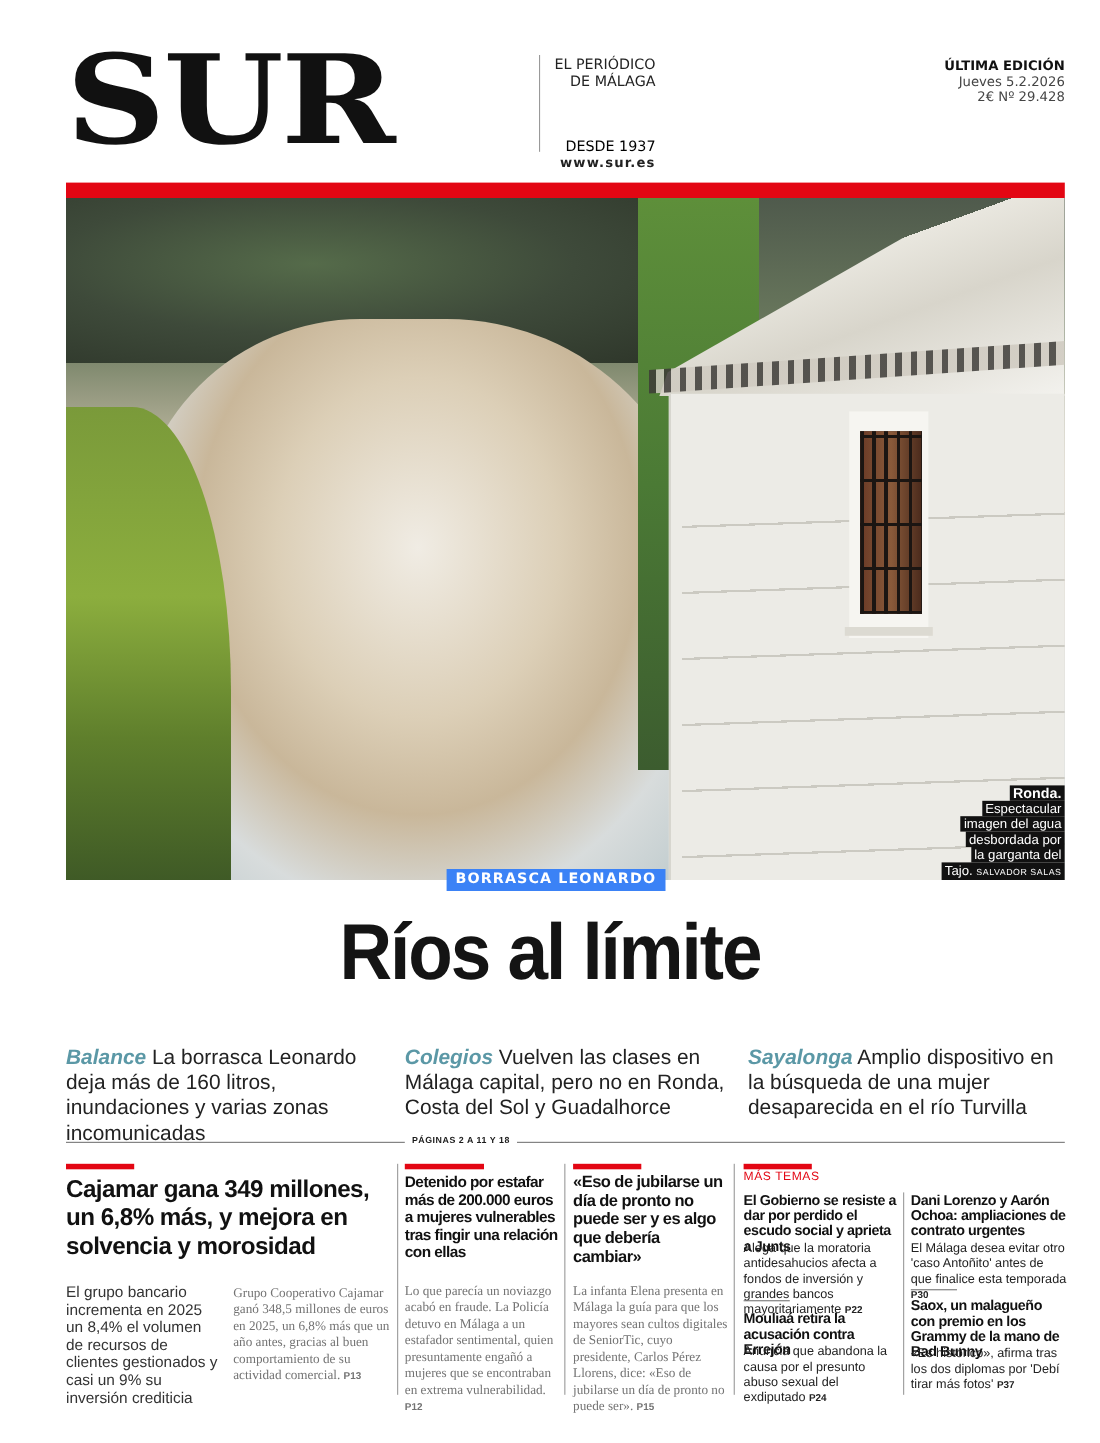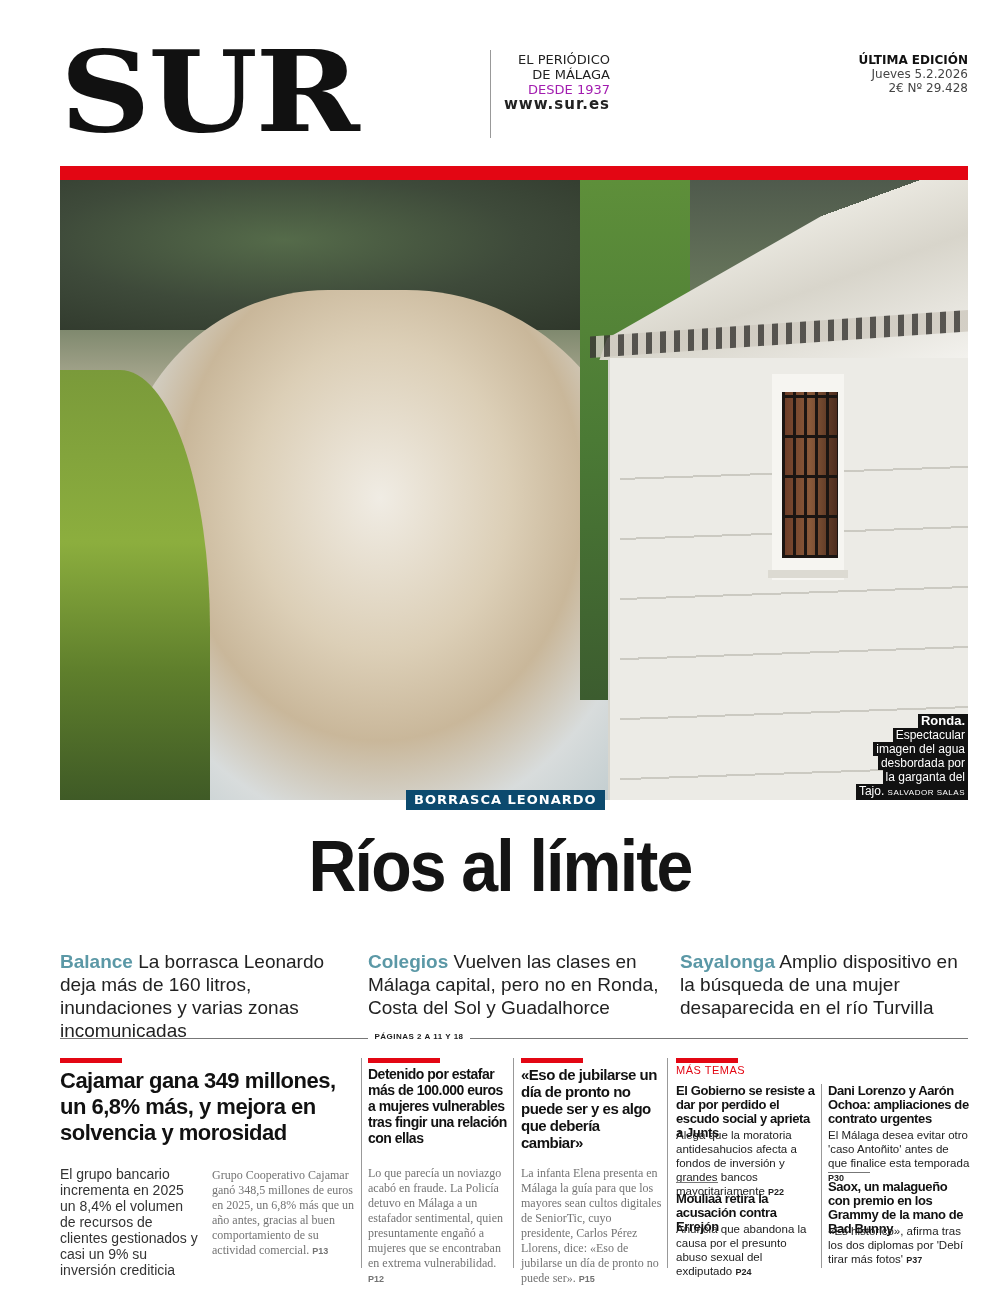--- a/index.html
+++ b/index.html
@@ -4,22 +4,22 @@
 <style>
   * { box-sizing: border-box; margin: 0; padding: 0; }
   html, body { width: 1000px; height: 1312px; background: #ffffff; overflow: hidden; }
   body { position: relative; font-family: "Liberation Sans", sans-serif; color: #1a1a1a; }
 
   
   .logo { position: absolute; left: 60px; top: 42px; font-family: "DejaVu Serif", serif; font-weight: bold;
           font-size: 112px; line-height: 100px; letter-spacing: -2px; color: #111; transform: scaleX(1.12); transform-origin: left top; }
   .logo-divider { position: absolute; left: 490px; top: 50px; width: 1px; height: 88px; background: #999; }
   .tagline { position: absolute; left: 504px; top: 52px; font-family: "DejaVu Sans", sans-serif; font-size: 13px; line-height: 15px; color: #222; text-align: right; }
-  .tagline .red { color: #a21caf; }
-  .tagline .url { font-weight: bold; font-size: 15px; letter-spacing: 1px; }
+  .tagline .red { color: #000000; margin-top: 44px; }
+  .tagline .url { font-weight: bold; font-size: 12px; letter-spacing: 1px; }
   .edition { position: absolute; right: 32px; top: 53px; text-align: right; font-family: "DejaVu Sans", sans-serif; font-size: 12px; line-height: 14px; color: #444; }
   .edition .title { font-weight: bold; color: #111; margin-left: 24px; }
 
   .red-bar { position: absolute; left: 60px; top: 166px; width: 908px; height: 14px; background: #e30613; }
 
   
   .photo { position: absolute; left: 60px; top: 180px; width: 908px; height: 620px; overflow: hidden;
            background: linear-gradient(180deg, #4f5a4c 0%, #6b7a5e 20%, #ccc2ac 40%, #d7d3c8 60%, #c9d2d3 85%, #9fb0b3 100%); }
   .photo .rock { position: absolute; left: 0; top: 0; width: 560px; height: 150px;
                  background: radial-gradient(ellipse at 40% 40%, #556b4a 0%, #3e4a3a 50%, #2d3529 100%); }
@@ -45,29 +45,29 @@
                    background-image: repeating-linear-gradient(90deg, #1b1512 0 3px, transparent 3px 11px),
                                      repeating-linear-gradient(0deg, #1b1512 0 3px, transparent 3px 40px),
                                      linear-gradient(90deg, #6a3a26, #8a5a3a 50%, #4a2a1c); }
   .photo .sill { position: absolute; left: 708px; top: 390px; width: 80px; height: 8px; background: #dcdad2; }
 
   .caption { position: absolute; right: 0; bottom: 0; text-align: right; font-size: 12px; line-height: 14px; color: #fff; }
   .caption .line { display: inline-block; background: #111; padding: 0 3px; }
   .caption .place { font-weight: bold; font-size: 13px; }
   .caption .credit { font-weight: normal; font-size: 8px; letter-spacing: .5px; }
 
-  .section-tag { position: absolute; left: 406px; top: 790px; height: 20px; padding: 0 8px; background: #0c4a6e; color: #fff;
+  .section-tag { position: absolute; left: 406px; top: 790px; height: 20px; padding: 0 8px; background: #3b82f6; color: #fff;
                  font-family: "DejaVu Sans", sans-serif; font-weight: bold; font-size: 13px; line-height: 20px; letter-spacing: 1px; }
 
   .headline { position: absolute; left: 0; width: 1000px; top: 826px; text-align: center; font-family: "Liberation Sans", sans-serif;
               font-weight: bold; font-size: 72px; line-height: 80px; letter-spacing: -2px; color: #141414; transform: scaleX(0.92); }
 
   
   .sub { position: absolute; top: 950px; font-size: 19px; line-height: 23px; color: #222; }
-  .sub .kicker { font-weight: bold; color: #5b98a6; }
+  .sub .kicker { font-weight: bold; color: #5b98a6; font-style: italic; }
   .sub1 { left: 60px; width: 300px; }
   .sub2 { left: 368px; width: 300px; }
   .sub3 { left: 680px; width: 290px; }
 
   .pages-rule { position: absolute; top: 1038px; height: 1px; background: #777; }
   .pages-label { position: absolute; left: 0; width: 838px; top: 1032px; text-align: center; font-size: 8px; font-weight: bold; letter-spacing: .5px; }
   .pages-label span { background: #fff; padding: 0 6px; }
 
   
   .redmark { position: absolute; height: 5px; background: #e30613; }
@@ -141,21 +141,21 @@
 <div class="pages-label"><span>PÁGINAS 2 A 11 Y 18</span></div>
 
 <div class="redmark" style="left:60px;top:1058px;width:62px;"></div>
 <div class="story-head" style="left:60px;top:1068px;width:300px;font-size:22px;line-height:26px;">Cajamar gana 349 millones, un 6,8% más, y mejora en solvencia y morosidad</div>
 <div class="story-lead" style="left:60px;top:1166px;width:142px;">El grupo bancario incrementa en 2025 un 8,4% el volumen de recursos de clientes gestionados y casi un 9% su inversión crediticia</div>
 <div class="story-body" style="left:212px;top:1168px;width:144px;"><span>Grupo Cooperativo Cajamar ganó 348,5 millones de euros en 2025, un 6,8% más que un año antes, gracias al buen comportamiento de su actividad comercial. </span><span class="pg">P13</span></div>
 
 <div class="vrule" style="left:361px;top:1058px;height:210px;"></div>
 
 <div class="redmark" style="left:368px;top:1058px;width:72px;"></div>
-<div class="story-head" style="left:368px;top:1066px;width:142px;font-size:14px;line-height:16px;">Detenido por estafar más de 100.000 euros a mujeres vulnerables tras fingir una relación con ellas</div>
+<div class="story-head" style="left:368px;top:1066px;width:142px;font-size:14px;line-height:16px;">Detenido por estafar más de 200.000 euros a mujeres vulnerables tras fingir una relación con ellas</div>
 <div class="story-body" style="left:368px;top:1166px;width:142px;"><span>Lo que parecía un noviazgo acabó en fraude. La Policía detuvo en Málaga a un estafador sentimental, quien presuntamente engañó a mujeres que se encontraban en extrema vulnerabilidad. </span><span class="pg">P12</span></div>
 
 <div class="vrule" style="left:513px;top:1058px;height:210px;"></div>
 
 <div class="redmark" style="left:521px;top:1058px;width:62px;"></div>
 <div class="story-head" style="left:521px;top:1066px;width:142px;font-size:15px;line-height:17px;">«Eso de jubilarse un día de pronto no puede ser y es algo que debería cambiar»</div>
 <div class="story-body" style="left:521px;top:1166px;width:142px;"><span>La infanta Elena presenta en Málaga la guía para que los mayores sean cultos digitales de SeniorTic, cuyo presidente, Carlos Pérez Llorens, dice: «Eso de jubilarse un día de pronto no puede ser». </span><span class="pg">P15</span></div>
 
 <div class="vrule" style="left:667px;top:1058px;height:210px;"></div>
 

